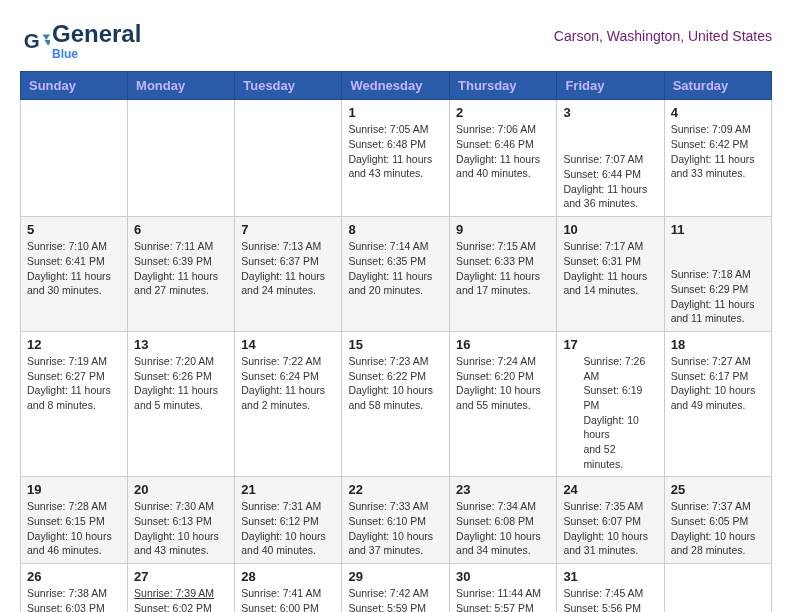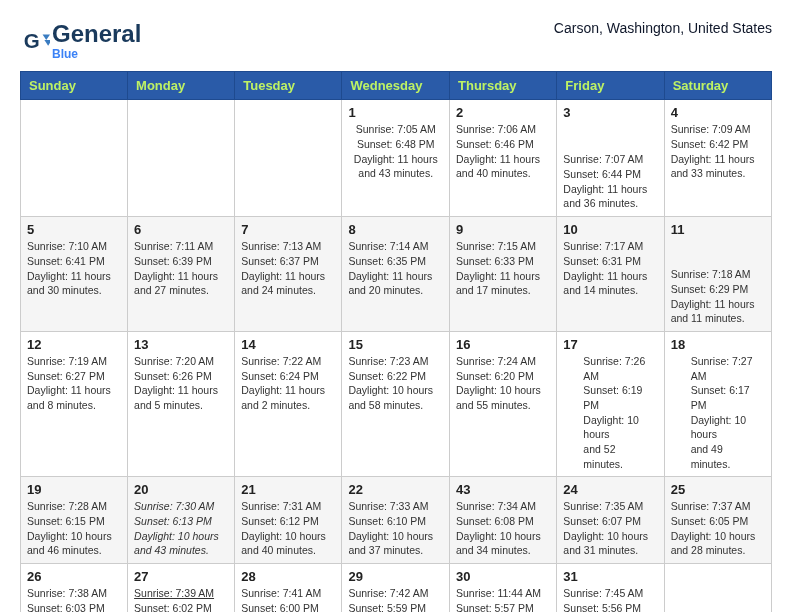--- a/index.html
+++ b/index.html
@@ -29,30 +29,31 @@
     .title-block {
       text-align: right;
     }
     .month-title {
       font-size: 36px;
       color: #1a3a5c;
       font-weight: normal;
     }
     .location {
       font-size: 14px;
-      color: #0f172a;
+      color: #701a75;
+      margin-top: 8px;
     }
     .calendar {
       width: 100%;
       border-collapse: collapse;
       border: 1px solid #ccc;
     }
     .calendar th {
       background: #2a5ba8;
-      color: #bef264;
+      color: #c4b5fd;
       text-align: left;
       padding: 6px 8px;
       font-size: 13px;
       border: 1px solid #1e4a8f;
     }
     .calendar td {
       vertical-align: top;
       border: 1px solid #ccc;
       padding: 5px 6px;
       width: 108px;
@@ -112,21 +113,21 @@
         <th>Saturday</th>
       </tr>
   </thead>
   <tbody id="calendar-body">
   <tr>
         <td class="empty-cell"></td>
         <td class="empty-cell"></td>
         <td class="empty-cell"></td>
         <td>
           <span class="day-number">1</span>
-          <div class="day-info" style="white-space: pre-line; text-align: center;">Sunrise: 7:05 AM
+          <div class="day-info" style="white-space: pre-line;">Sunrise: 7:05 AM
 Sunset: 6:48 PM
 Daylight: 11 hours
 and 43 minutes.</div>
         </td>
         <td>
           <span class="day-number">2</span>
           <div class="day-info" style="white-space: pre-line;">Sunrise: 7:06 AM
 Sunset: 6:46 PM
 Daylight: 11 hours
 and 40 minutes.</div>
@@ -235,57 +236,57 @@
         </td>
         <td>
           <span class="day-number">17</span>
           <div class="day-info" style="white-space: pre-line; margin-left: 20px;">Sunrise: 7:26 AM
 Sunset: 6:19 PM
 Daylight: 10 hours
 and 52 minutes.</div>
         </td>
         <td>
           <span class="day-number">18</span>
-          <div class="day-info" style="white-space: pre-line; margin-left: 20px;">Sunrise: 7:27 AM
+          <div class="day-info" style="white-space: pre-line;">Sunrise: 7:27 AM
 Sunset: 6:17 PM
 Daylight: 10 hours
 and 49 minutes.</div>
         </td>
       </tr>
       <tr>
         <td>
           <span class="day-number">19</span>
           <div class="day-info" style="white-space: pre-line;">Sunrise: 7:28 AM
 Sunset: 6:15 PM
 Daylight: 10 hours
 and 46 minutes.</div>
         </td>
         <td>
           <span class="day-number">20</span>
-          <div class="day-info" style="white-space: pre-line; font-style: italic;">Sunrise: 7:30 AM
+          <div class="day-info" style="white-space: pre-line;">Sunrise: 7:30 AM
 Sunset: 6:13 PM
 Daylight: 10 hours
 and 43 minutes.</div>
         </td>
         <td>
           <span class="day-number">21</span>
           <div class="day-info" style="white-space: pre-line;">Sunrise: 7:31 AM
 Sunset: 6:12 PM
 Daylight: 10 hours
 and 40 minutes.</div>
         </td>
         <td>
           <span class="day-number">22</span>
           <div class="day-info" style="white-space: pre-line;">Sunrise: 7:33 AM
 Sunset: 6:10 PM
 Daylight: 10 hours
 and 37 minutes.</div>
         </td>
         <td>
-          <span class="day-number">43</span>
+          <span class="day-number">23</span>
           <div class="day-info" style="white-space: pre-line;">Sunrise: 7:34 AM
 Sunset: 6:08 PM
 Daylight: 10 hours
 and 34 minutes.</div>
         </td>
         <td>
           <span class="day-number">24</span>
           <div class="day-info" style="white-space: pre-line;">Sunrise: 7:35 AM
 Sunset: 6:07 PM
 Daylight: 10 hours

